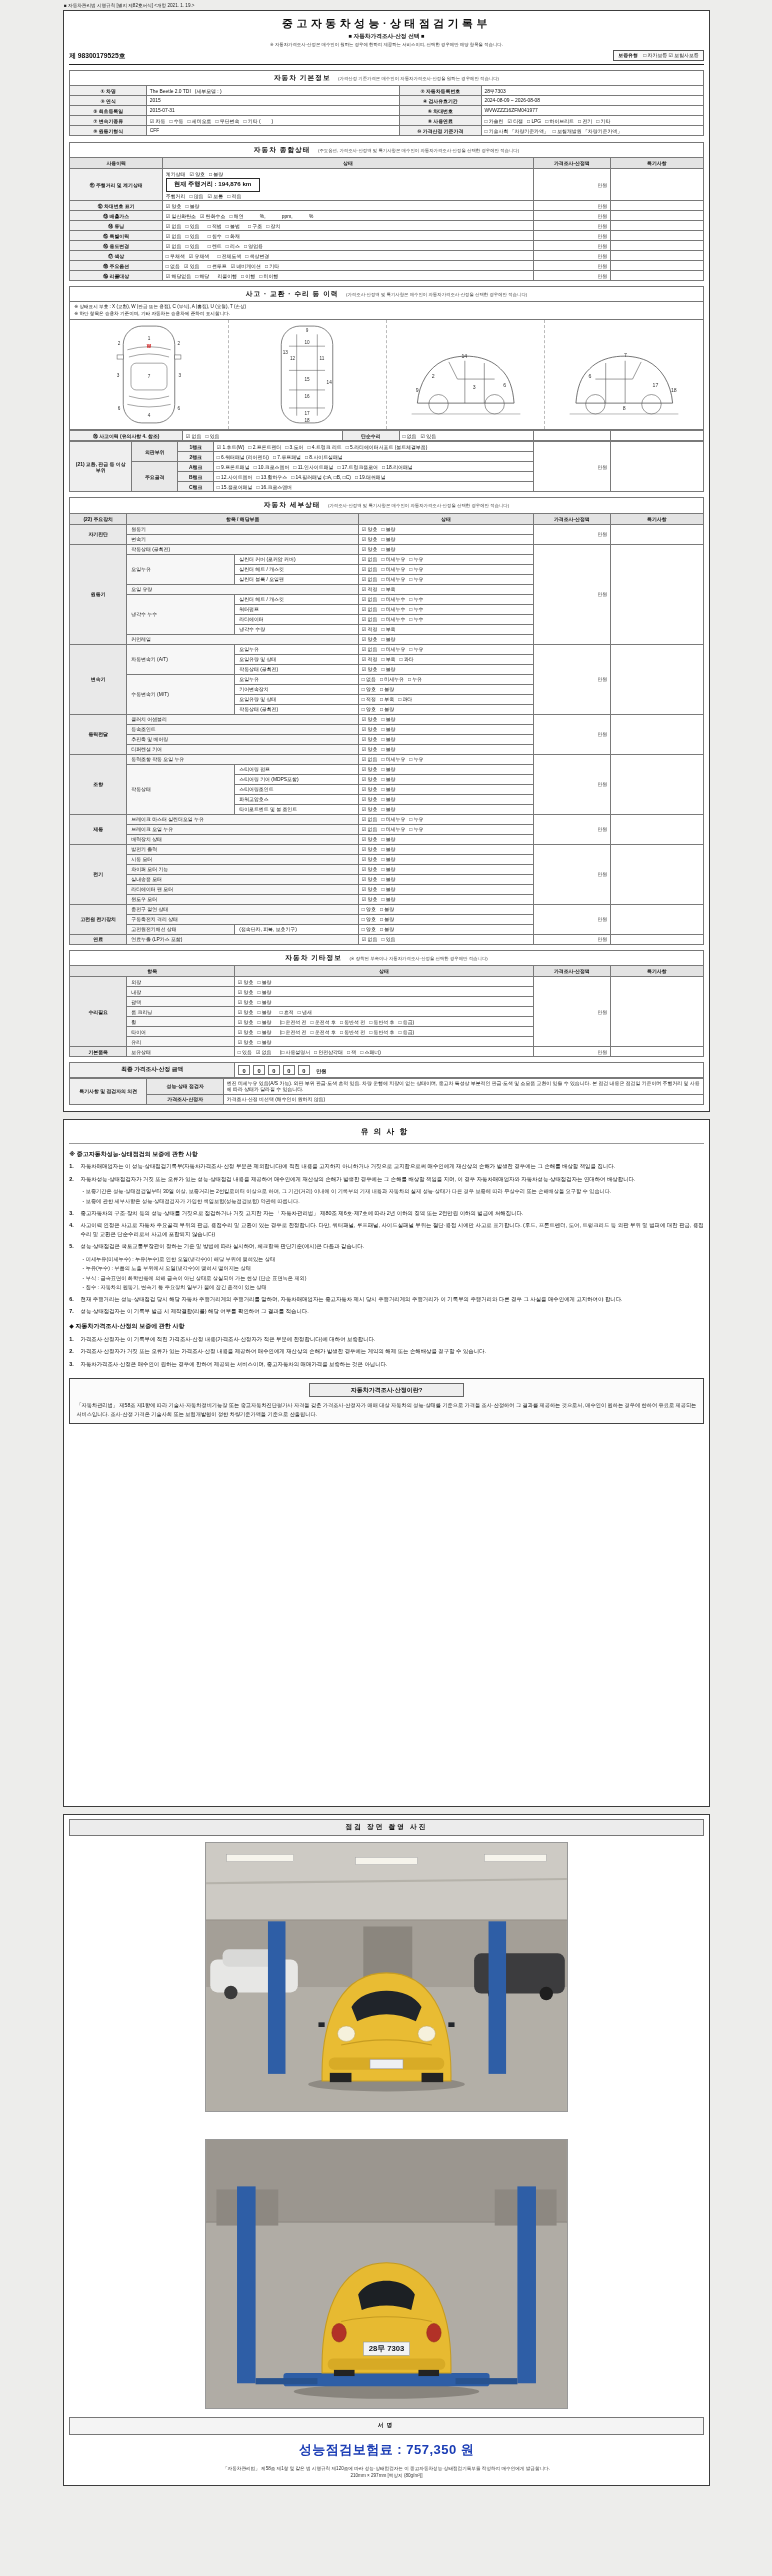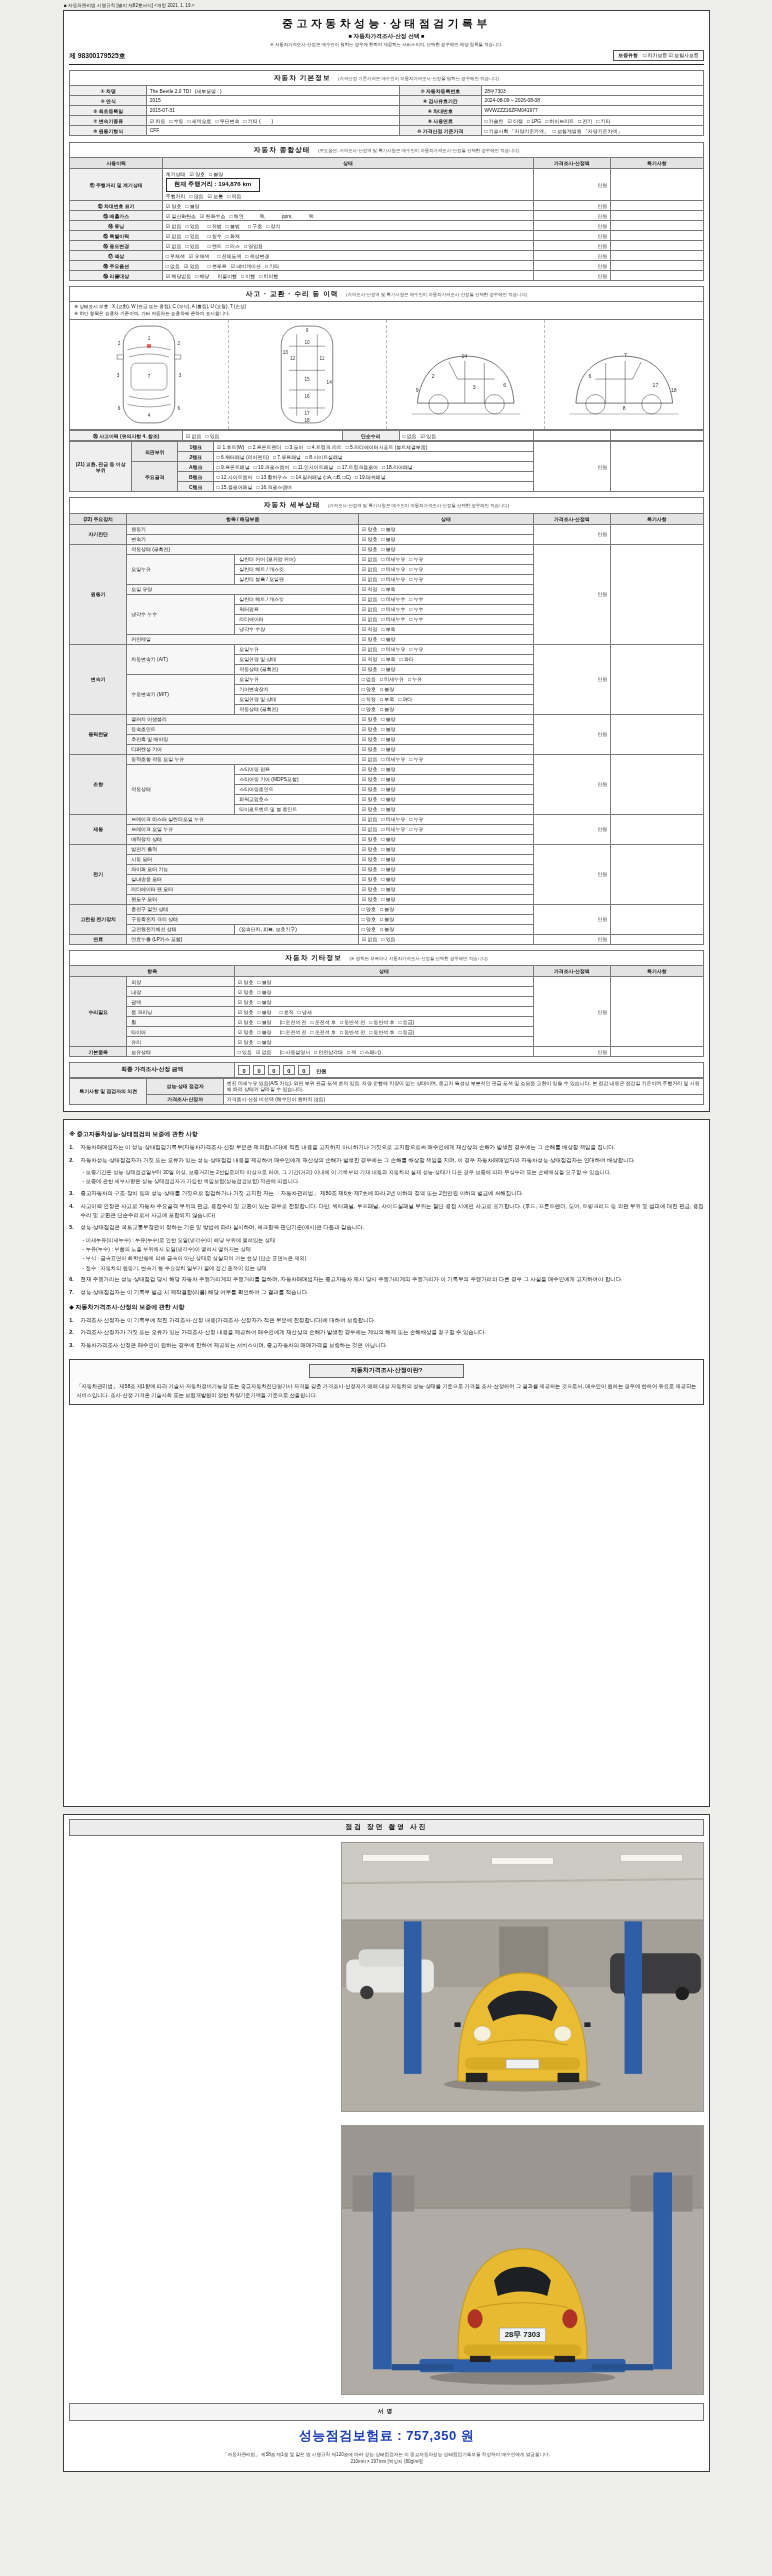--- a/index.html
+++ b/index.html
@@ -47,21 +47,21 @@
   .notice-heading{font-size:6px;font-weight:bold;margin:6.2px 0 3.1px}
   .notice-item{font-size:5.4px;line-height:1.65;margin:3.6px 0;display:flex}
   .notice-item .num{width:11.3px;flex:none;font-weight:bold}
   .notice-item .txt{flex:1}
   .notice-sub{font-size:5.2px;line-height:1.6;color:#222;margin:1px 0 1px 13.4px}
   .info-box{border:0.8px solid #444;margin-top:9.3px;padding:4.1px 6.2px;background:#fbfbfb}
   .info-box-title{display:block;text-align:center;font-size:6px;font-weight:bold;border:0.5px solid #666;width:155px;margin:0 auto 4.1px;padding:1.5px 0;background:#eee}
   .info-box-text{font-size:5.2px;line-height:1.7}
   
   .photo-title{border:0.5px solid #777;background:#ececec;text-align:center;font-size:6.7px;font-weight:bold;letter-spacing:2.1px;padding:2.6px 0;margin-bottom:6.2px}
-  .photo-wrap{display:flex;flex-direction:column;align-items:flex-end;gap:13px}
+  .photo-wrap{display:flex;flex-direction:column;align-items:center;gap:27px}
   .photo-frame{border:0.5px solid #999;line-height:0}
   
   .sign-row{border:0.5px solid #777;margin-top:8.2px;padding:4.1px 5.2px;font-size:5.7px;font-weight:bold;background:#f4f4f4;text-align:center;letter-spacing:3.1px}
   .premium{text-align:center;font-size:13px;font-weight:bold;color:#1b3db5;margin-top:6.2px;letter-spacing:0.5px}
   .footer-note{text-align:center;font-size:4.6px;color:#333;margin-top:5.2px;line-height:1.6}
   svg text{font-family:"Liberation Sans","DejaVu Sans",sans-serif}
 </style>
 </head>
 <body>
 
@@ -668,20 +668,21 @@
             <td class="group">가격조사·산정자</td>
             <td class="state">가격조사·산정 비선택 (매수인이 원하지 않음)</td>
           </tr>
         </tbody>
     </table>
   </div>
 
   <div class="gapband"></div>
 
   <div class="sheet notice-sheet">
+    <div class="notice-title">유의사항</div>
     <div id="notice-content">
         <div class="notice-heading">※ 중고자동차성능·상태점검의 보증에 관한 사항</div>
         <div class="notice-item">
           <span class="num">1.</span>
           <span class="txt">자동차매매업자는 이 성능·상태점검기록부(자동차가격조사·산정 부분은 제외합니다)에 적힌 내용을 고지하지 아니하거나 거짓으로 고지함으로써 매수인에게 재산상의 손해가 발생한 경우에는 그 손해를 배상할 책임을 집니다.</span>
         </div>
         <div class="notice-item">
           <span class="num">2.</span>
           <span class="txt">자동차성능·상태점검자가 거짓 또는 오류가 있는 성능·상태점검 내용을 제공하여 매수인에게 재산상의 손해가 발생한 경우에는 그 손해를 배상할 책임을 지며, 이 경우 자동차매매업자와 자동차성능·상태점검자는 연대하여 배상합니다.</span>
         </div>

